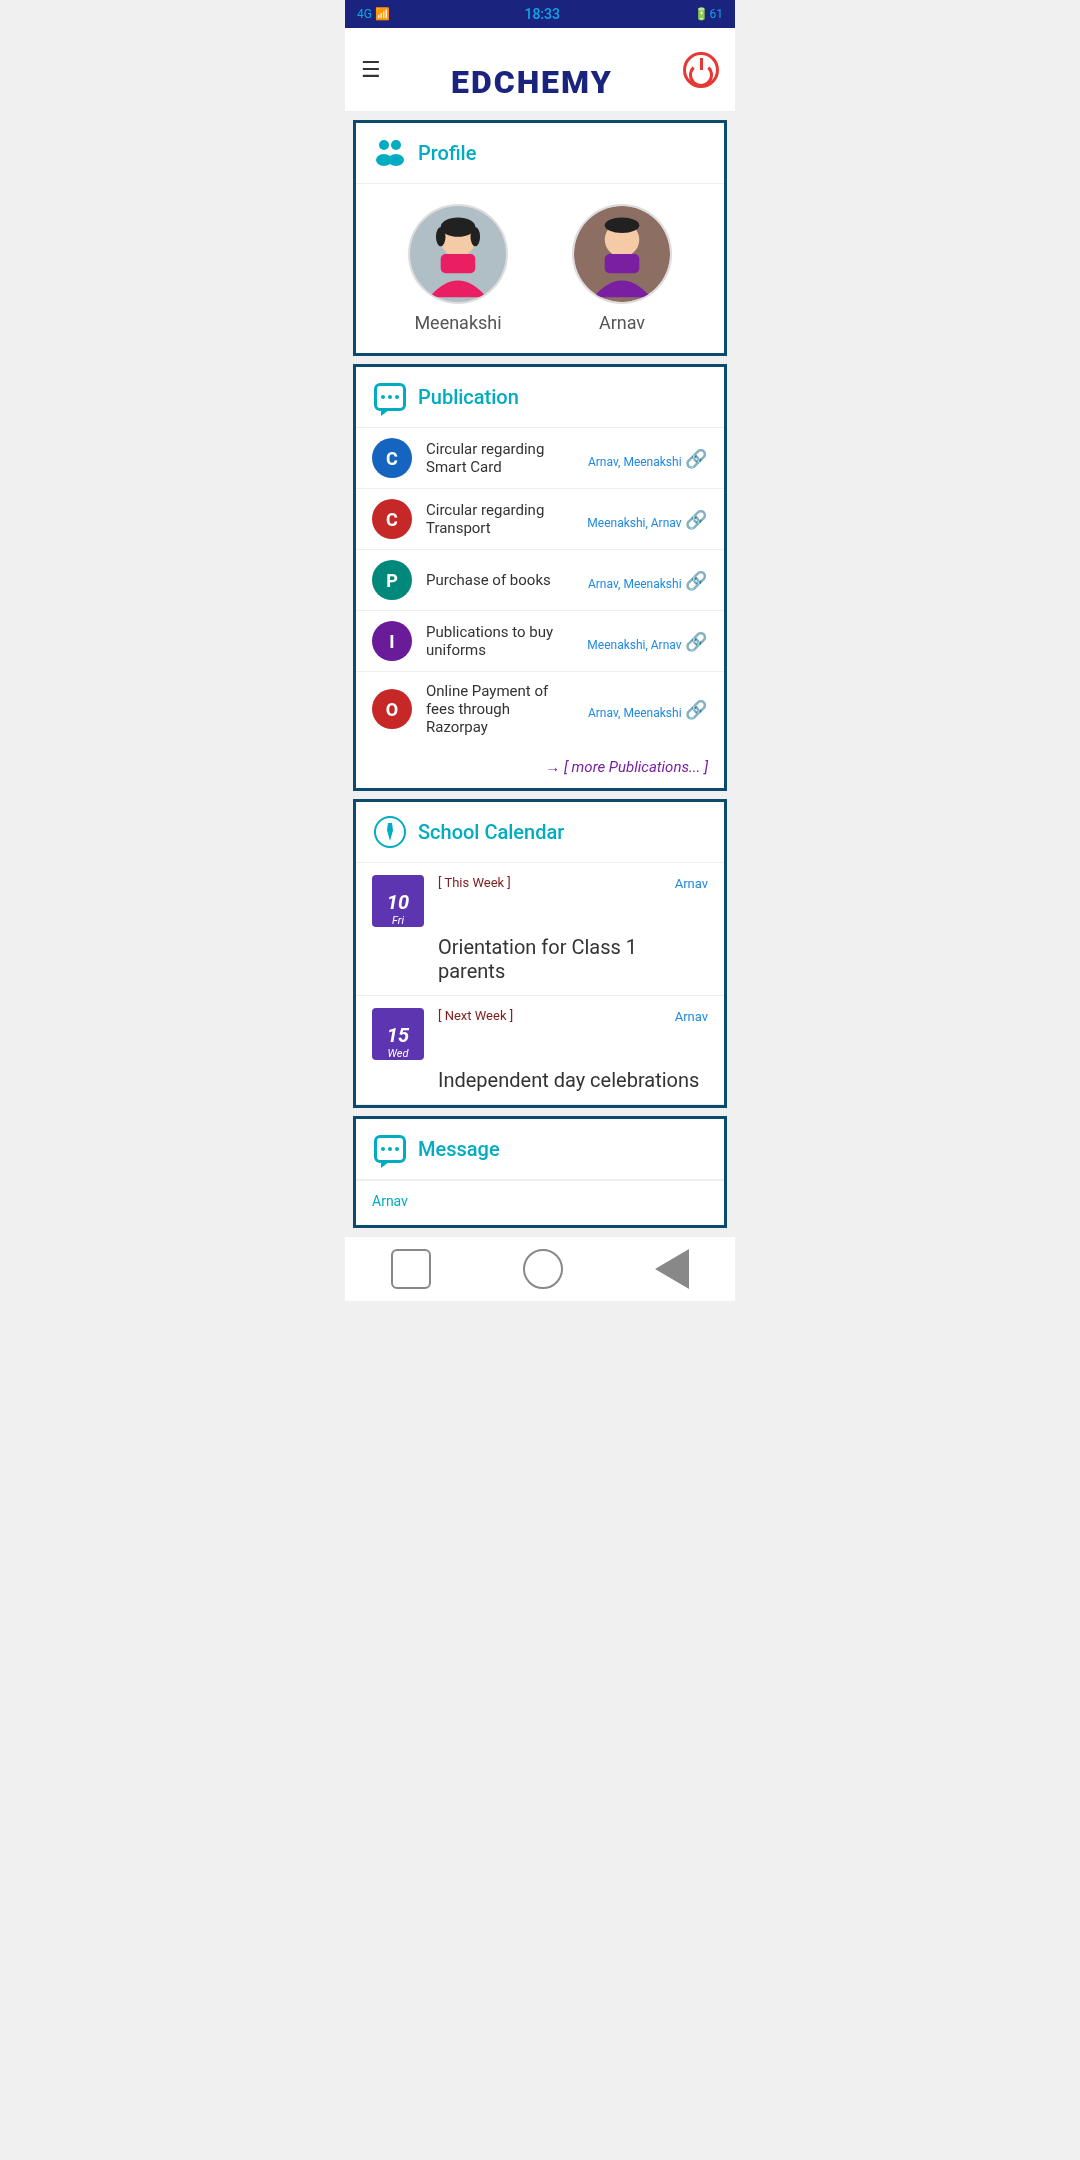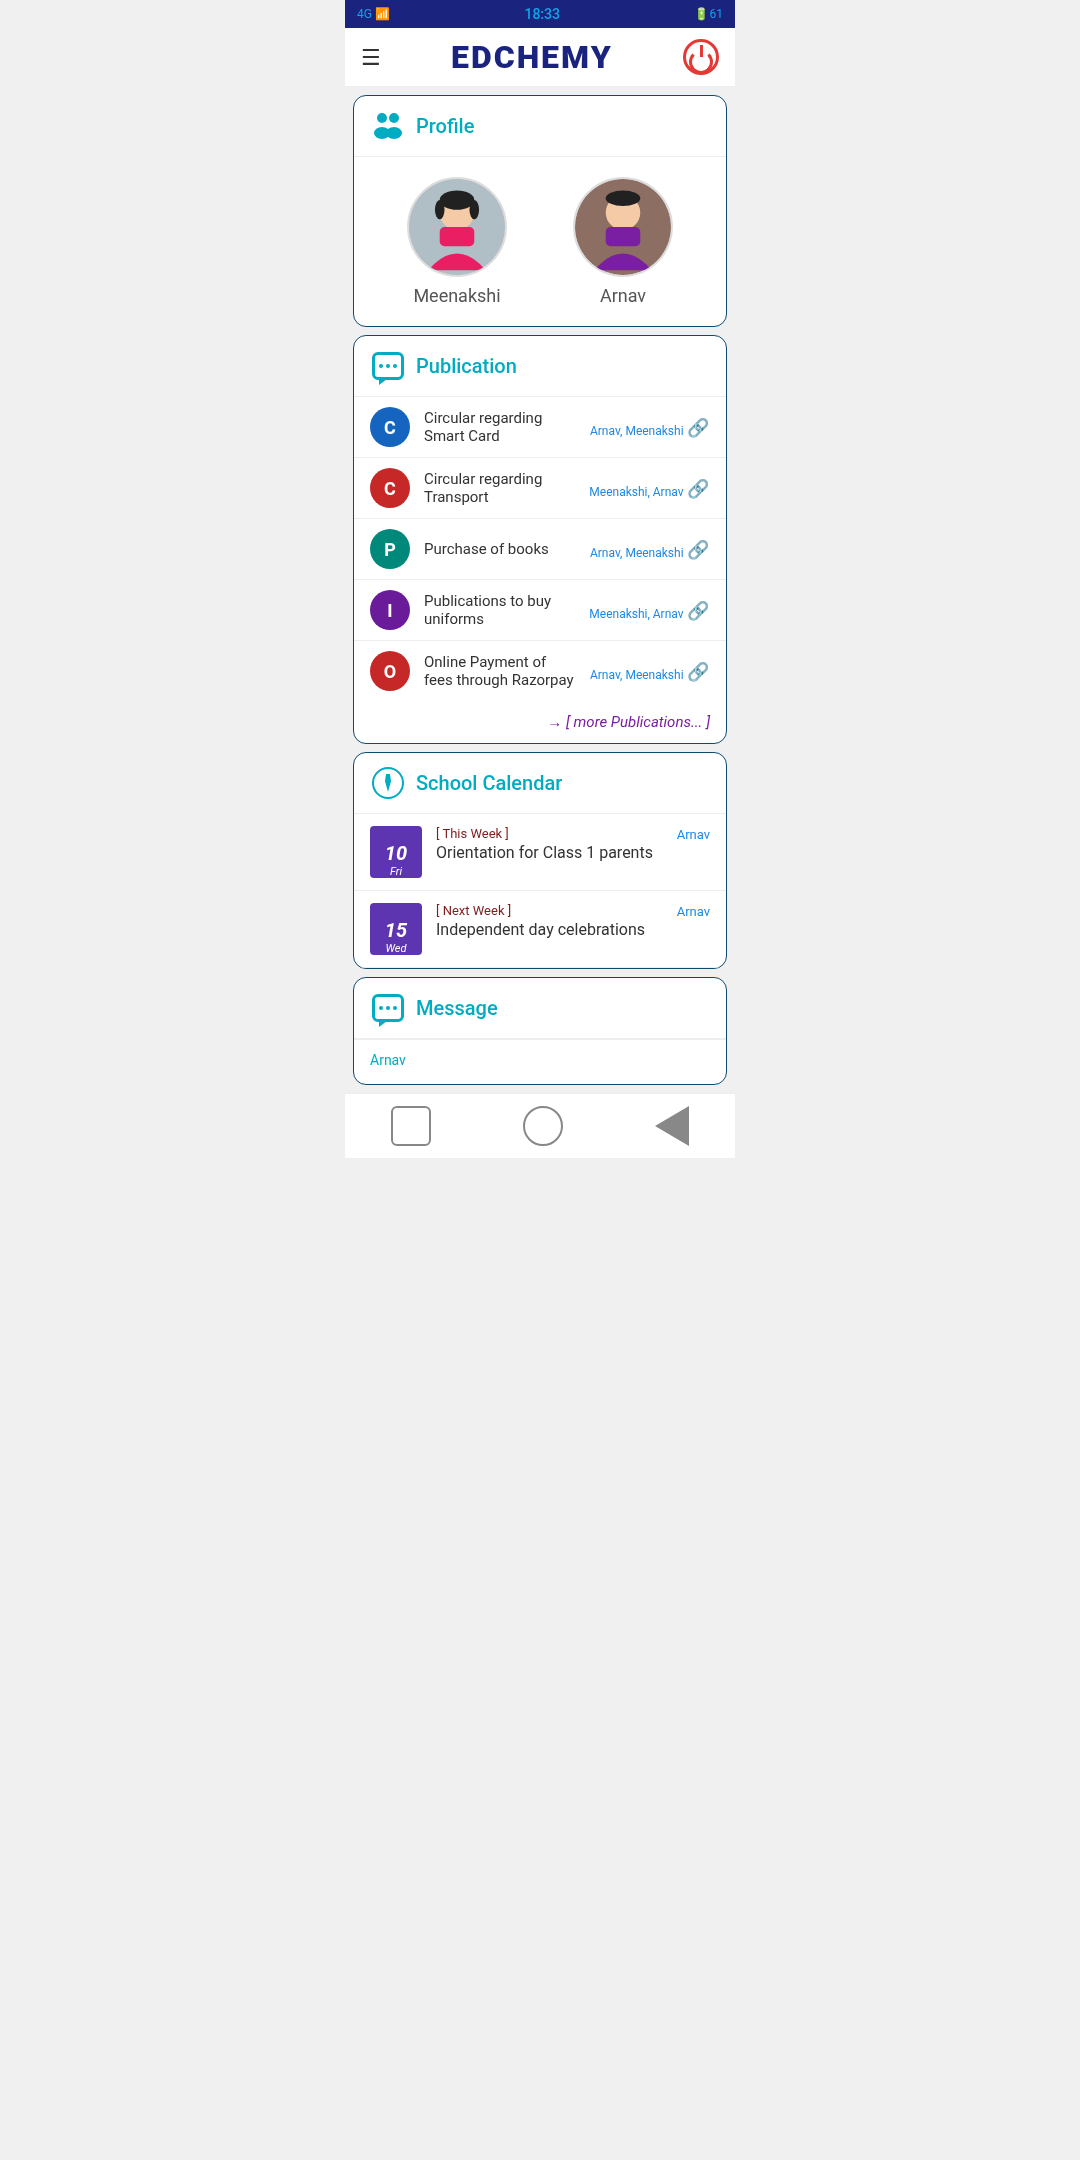--- a/index.html
+++ b/index.html
@@ -32,20 +32,21 @@
       justify-content: space-between;
       padding: 10px 16px;
       border-bottom: 1px solid #eee;
     }
     .header .menu-icon { font-size: 22px; color: #333; cursor: pointer; }
     .header .app-title {
       font-size: 32px;
       font-weight: 900;
       color: #1a237e;
       letter-spacing: 2px;
+      margin-top: 25px;
     }
     .header .power-icon {
       width: 36px;
       height: 36px;
       border: 3px solid #e53935;
       border-radius: 50%;
       display: flex;
       align-items: center;
       justify-content: center;
       cursor: pointer;
@@ -67,22 +68,22 @@
       border-top: 3px solid transparent;
       border-radius: 50%;
       position: absolute;
       top: 8px;
     }
 
     
     .card {
       background: white;
       margin: 8px 8px;
-      border-radius: 13px;
-      border: 1px solid #0c4a6e;
+      border-radius: 0;
+      border: 3px solid #0c4a6e;
       overflow: hidden;
     }
 
     .section-header {
       display: flex;
       align-items: center;
       padding: 12px 16px;
       gap: 10px;
       border-bottom: 1px solid #eee;
     }
@@ -257,21 +258,21 @@
       align-items: center;
       justify-content: flex-end;
       flex-shrink: 0;
       font-style: italic;
     }
     .cal-day-num { font-size: 20px; font-weight: bold; }
     .cal-day-name { font-size: 11px; }
 
     .cal-content { flex: 1; }
     .cal-week-tag { color: #7f1d1d; font-size: 13px; margin-bottom: 2px; }
-    .cal-event-title { font-size: 16px; color: #333; }
+    .cal-event-title { font-size: 20px; color: #333; margin-top: 43px; }
     .cal-student { color: #1e88e5; font-size: 13px; }
 
     
     .msg-item {
       padding: 12px 16px;
       border-top: 1px solid #eee;
       cursor: pointer;
     }
     .msg-student { color: #00acc1; font-size: 14px; margin-bottom: 4px; }
     .msg-row {

